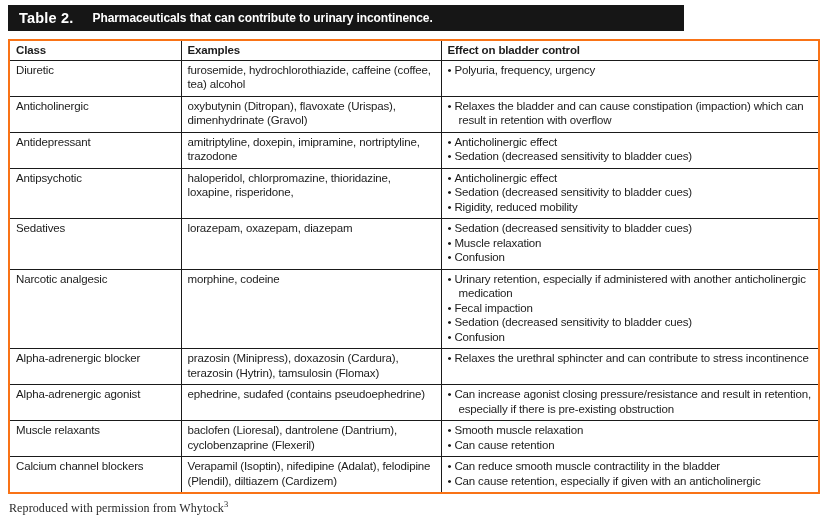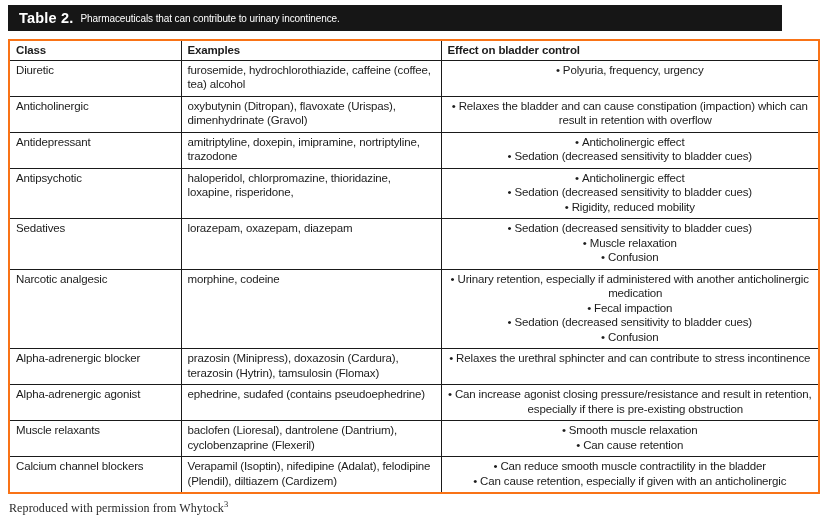--- a/index.html
+++ b/index.html
@@ -9,41 +9,42 @@
     background: #ffffff;
     font-family: "Liberation Sans", sans-serif;
     color: #1c1c1c;
     overflow: hidden;
   }
   .page {
     padding: 5px 8px 0 8px;
     width: 826px;
   }
   .title-bar {
-    width: 774px;
+    width: 676px;
     height: 26px;
     background: #161616;
     color: #ffffff;
     display: flex;
     align-items: center;
     padding: 0 11px;
     margin-bottom: 8px;
   }
   .title-bar .t-label {
     font-weight: bold;
     font-size: 14.5px;
     letter-spacing: 0.2px;
     margin-right: 7px;
     white-space: nowrap;
   }
   .title-bar .t-text {
-    font-weight: normal;
-    font-size: 10px;
+    font-weight: bold;
+    font-size: 12px;
     letter-spacing: -0.1px;
     white-space: nowrap;
+    margin-left: 12px;
   }
   table.data-table {
     width: 810px;
     table-layout: fixed;
     border-collapse: collapse;
     border: 2px solid #f97316;
   }
   .data-table th, .data-table td {
     border: 1px solid #1a1a1a;
     vertical-align: top;
@@ -56,21 +57,20 @@
   .data-table th {
     font-weight: bold;
     padding: 2px 6px 2px 6px;
   }
   .col-class    { width: 172px; }
   .col-examples { width: 260px; }
   .col-effect   { width: 378px; }
   .bullet-item {
     padding-left: 11px;
     text-indent: -11px;
-    text-align: center;
   }
   .bullet-item::before {
     content: "\2022\00a0";
   }
   .footer-note {
     margin-top: 7px;
     padding-left: 1px;
     font-size: 12px;
     letter-spacing: 0.1px;
     color: #2a2a2a;

